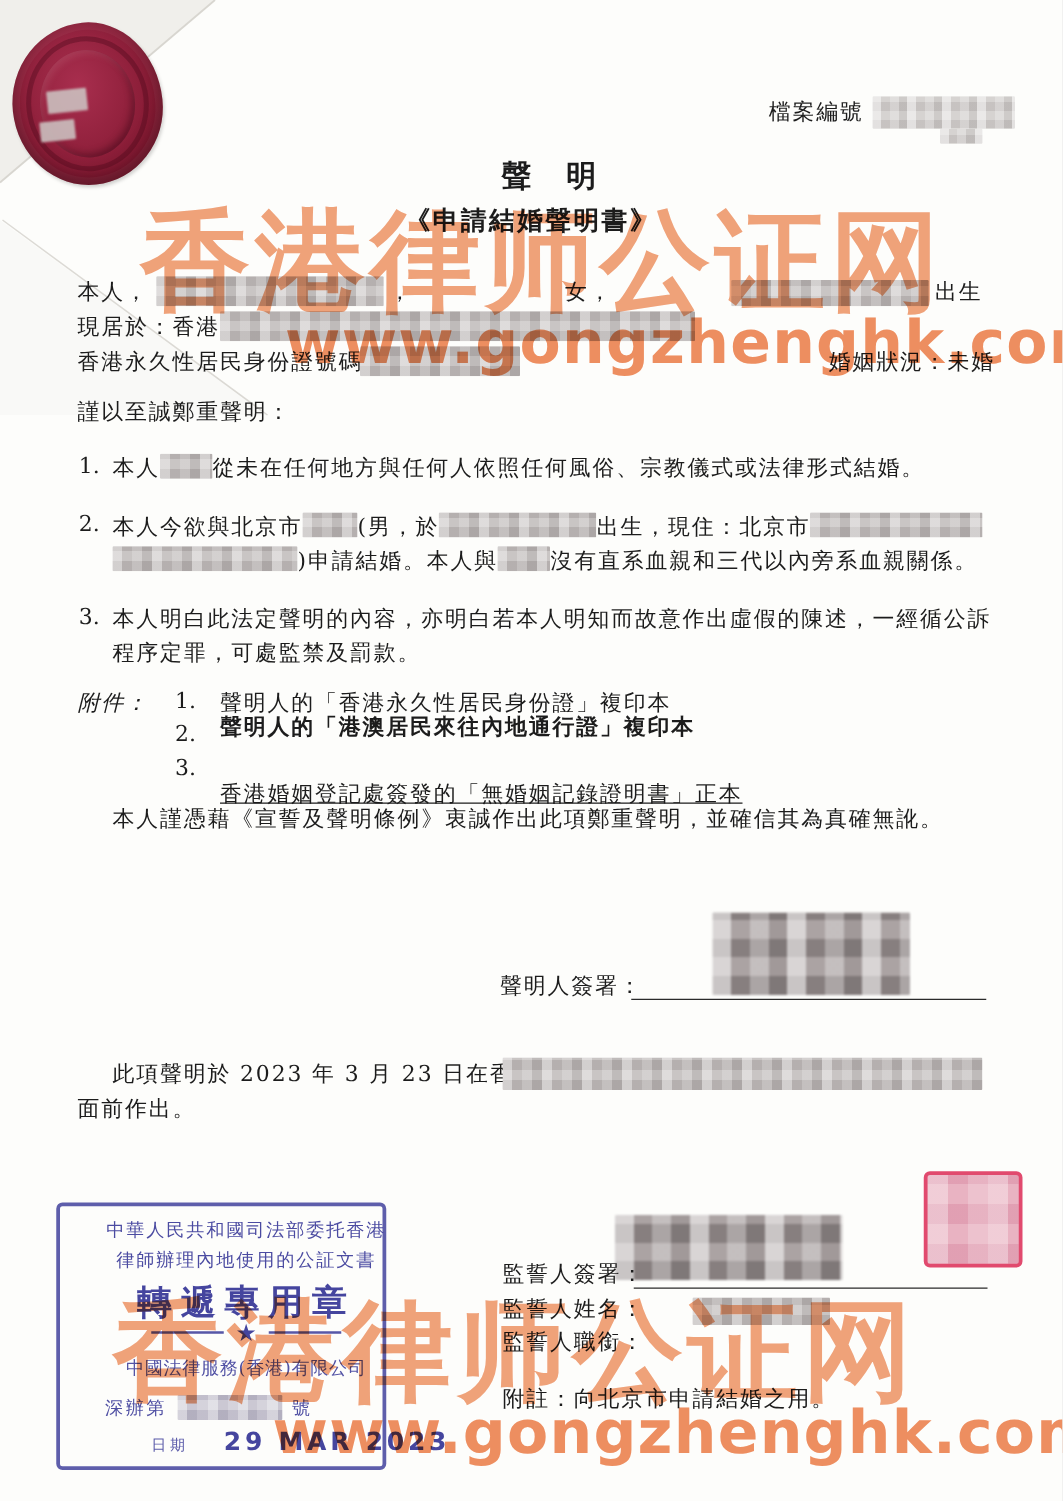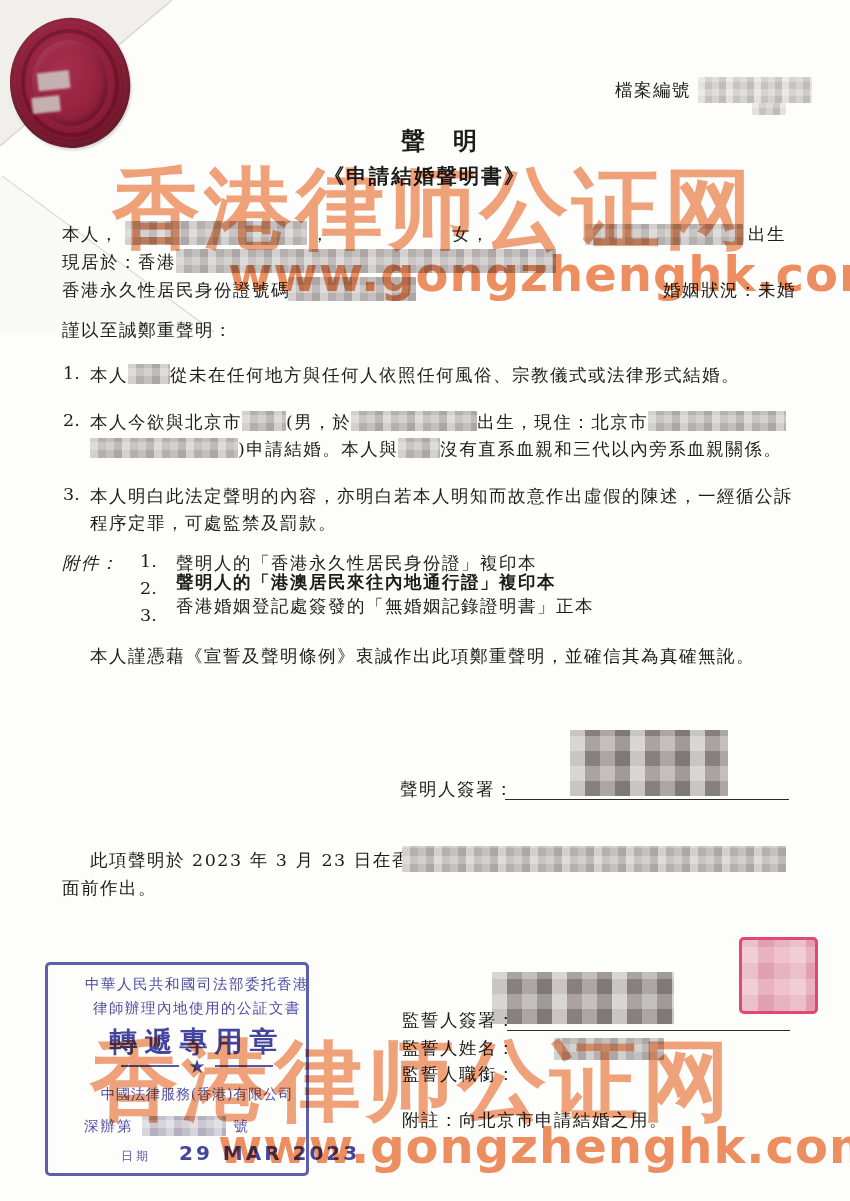--- a/index.html
+++ b/index.html
@@ -138,21 +138,21 @@
   <div class="num" style="left:63px; top:484px;">3.</div>
   <div class="t" style="left:90px; top:511px;">程序定罪，可處監禁及罰款。</div>
   <div class="t" style="left:90px; top:484px;">本人明白此法定聲明的內容，亦明白若本人明知而故意作出虛假的陳述，一經循公訴</div>
 
   <div class="t" style="left:62px; top:551px;font-style:italic;">附件：</div>
   <div class="num" style="left:140px; top:551px;">1.</div>
   <div class="t" style="left:176px; top:551px;">聲明人的「香港永久性居民身份證」複印本</div>
   <div class="num" style="left:140px; top:578px;">2.</div>
   <div class="t" style="left:176px; top:570px;font-weight:bold;">聲明人的「港澳居民來往內地通行證」複印本</div>
   <div class="num" style="left:140px; top:605px;">3.</div>
-  <div class="t" style="left:176px; top:594px;">香港婚姻登記處簽發的「無婚姻記錄證明書」正本</div>
+  <div class="t" style="left:176px; top:624px;text-decoration:underline;">香港婚姻登記處簽發的「無婚姻記錄證明書」正本</div>
 
   <div class="t" style="left:90px; top:644px;">本人謹憑藉《宣誓及聲明條例》衷誠作出此項鄭重聲明，並確信其為真確無訛。</div>
 
   <div class="rd rd-sig" style="left:570px; top:730px; width:158px; height:66px;"></div>
   <div class="t" style="left:400px; top:777px;">聲明人簽署：</div>
   <div class="sigline" style="left:505px; top:799px; width:284px;"></div>
 
   <div class="t" style="left:90px; top:848px;">此項聲明於 2023 年 3 月 23 日在香港</div>
   <div class="rd" style="left:402px; top:846px; width:384px; height:26px;"></div>
   <div class="t" style="left:62px; top:876px;">面前作出。</div>

